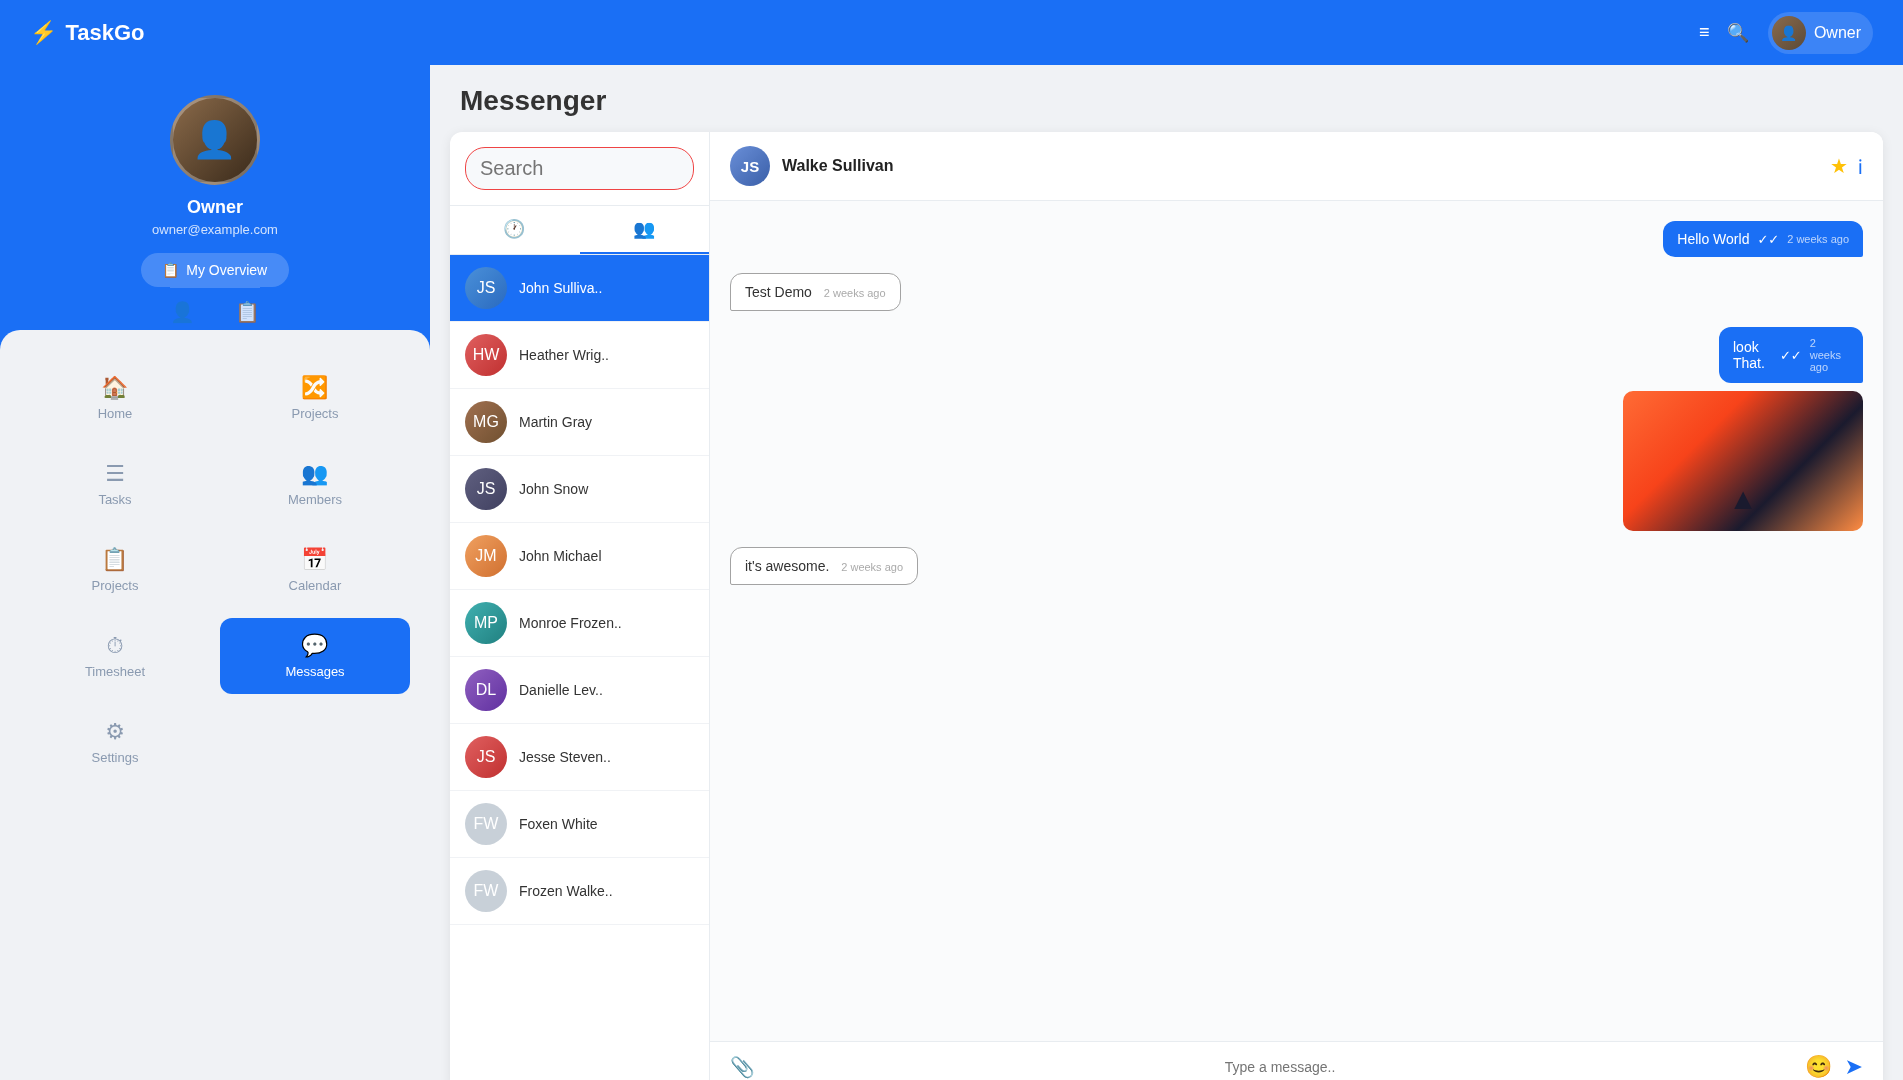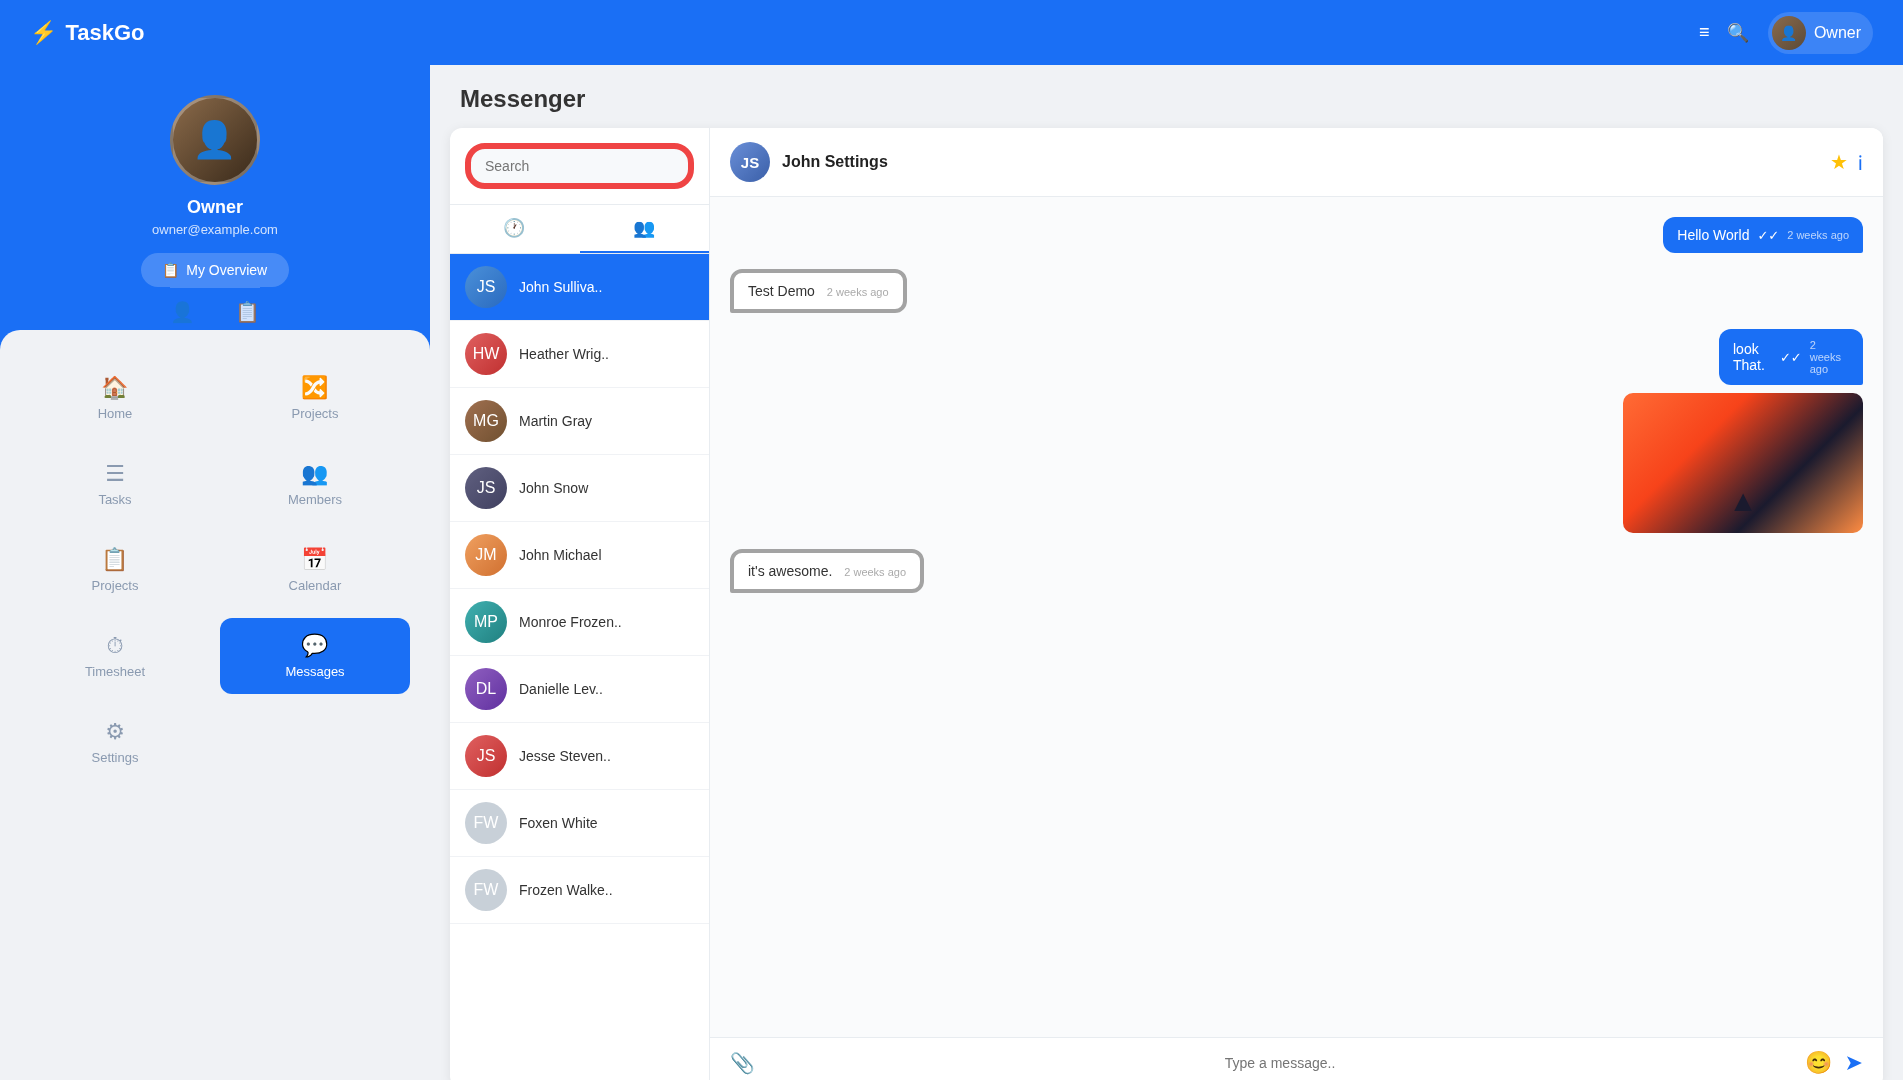--- a/index.html
+++ b/index.html
@@ -160,21 +160,21 @@
     }
     .nav-icon { font-size: 22px; }
 
     
     .main-content {
       margin-left: 430px;
       padding-top: 65px;
       min-height: 1080px;
     }
     .page-title {
-      font-size: 24px;
+      font-size: 28px;
       font-weight: 600;
       color: #333;
       padding: 20px 30px 15px;
     }
     .messenger-container {
       display: flex;
       margin: 0 20px;
       background: white;
       border-radius: 12px;
       overflow: hidden;
@@ -190,23 +190,23 @@
       flex-direction: column;
       flex-shrink: 0;
     }
     .search-box {
       padding: 15px;
       border-bottom: 1px solid #e8ecf0;
     }
     .search-input {
       width: 100%;
       padding: 9px 14px;
-      border: 6px solid #ef4444;
+      border: 1px solid #ef4444;
       border-radius: 20px;
-      font-size: 14px;
+      font-size: 20px;
       outline: none;
       color: #15803d;
       background: #f7f9fb;
     }
     .contact-tabs {
       display: flex;
       border-bottom: 1px solid #e8ecf0;
     }
     .contact-tab {
       flex: 1;
@@ -315,21 +315,21 @@
       flex-direction: column;
       gap: 16px;
     }
     .msg-received {
       display: flex;
       align-items: flex-start;
       gap: 10px;
     }
     .msg-received-bubble {
       background: white;
-      border: 4px solid #a3a3a3;
+      border: 1px solid #a3a3a3;
       border-radius: 12px 12px 12px 2px;
       padding: 10px 14px;
       max-width: 60%;
       font-size: 14px;
       color: #333;
     }
     .msg-time {
       font-size: 11px;
       color: #aaa;
       margin-left: 8px;
@@ -539,21 +539,21 @@
           <div class="contact-avatar av-gray">FW</div>
           <span class="contact-name">Frozen Walke..</span>
         </div>
       </div>
     </div>
 
     <div class="chat-panel">
       <div class="chat-header">
         <div class="chat-header-left">
           <div class="chat-header-avatar">JS</div>
-          <span class="chat-header-name">John Settings</span>
+          <span class="chat-header-name">Walke Sullivan</span>
         </div>
         <div class="chat-header-actions">
           <span class="chat-action-btn">★</span>
           <span class="chat-action-info">ℹ</span>
         </div>
       </div>
 
       <div class="chat-messages">
 
         <div class="msg-sent-wrapper">

